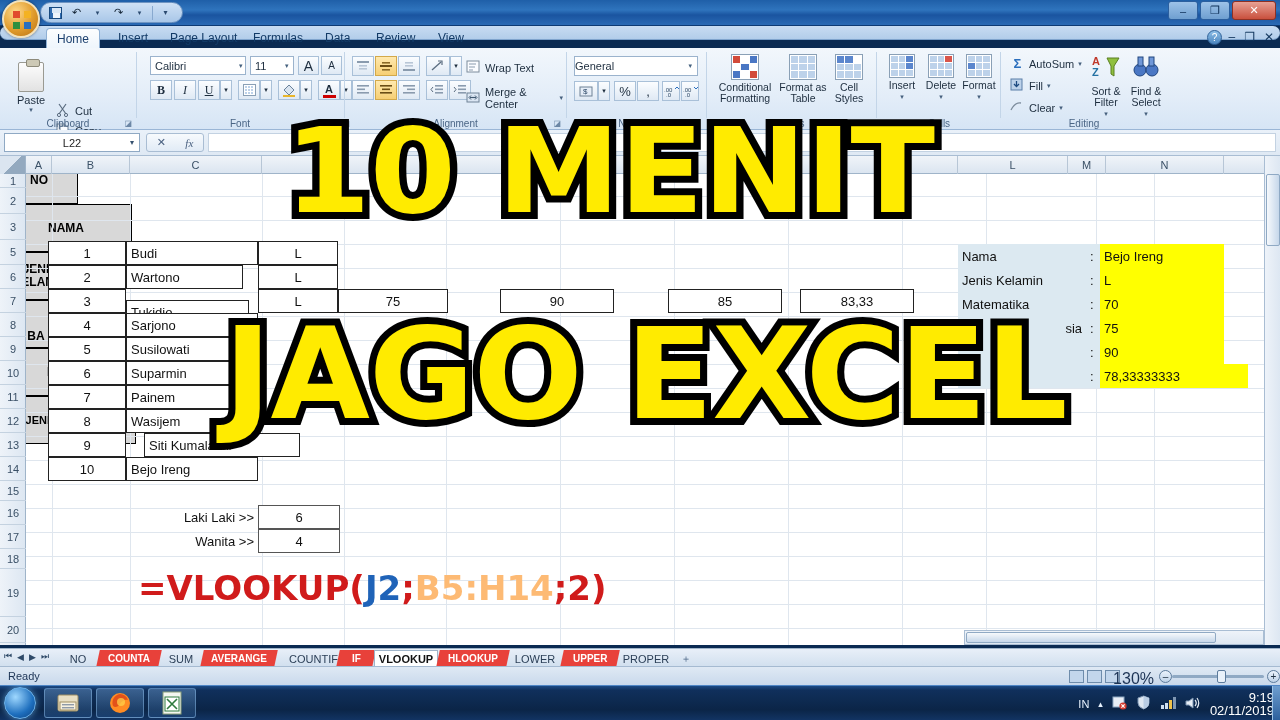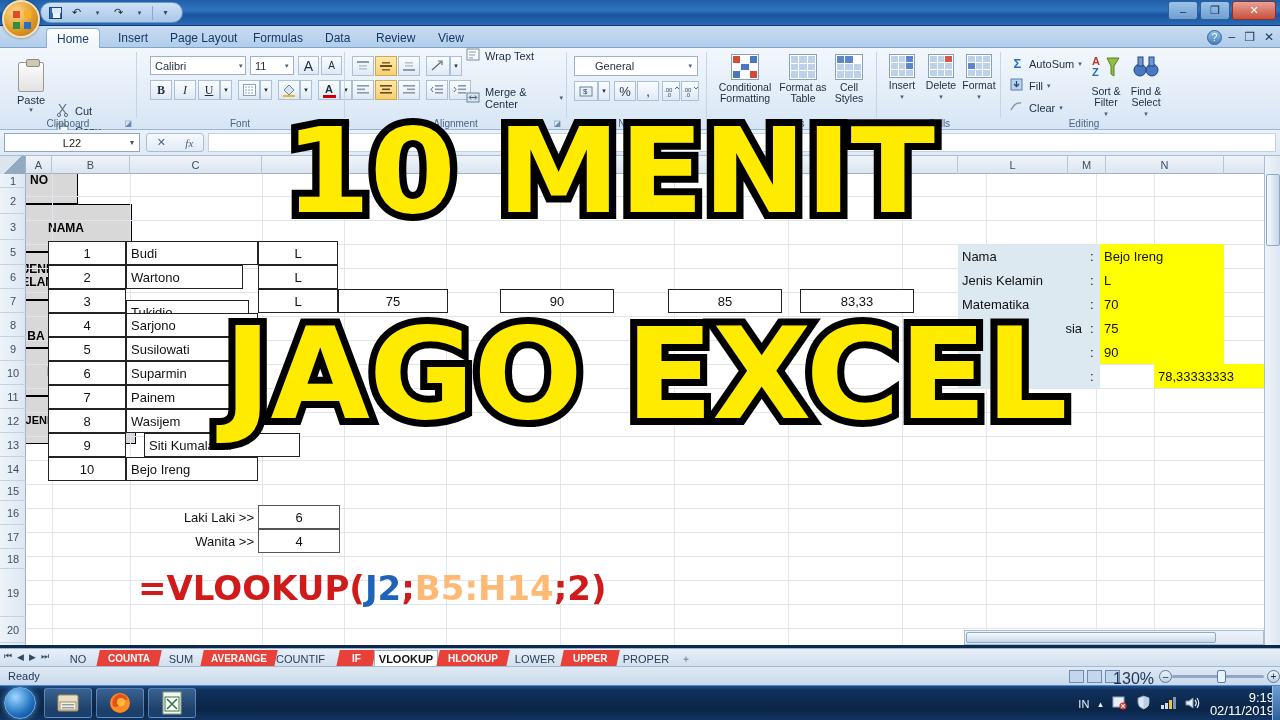--- a/index.html
+++ b/index.html
@@ -45,23 +45,24 @@
     position:absolute; left: 2px; top: 0px; width: 38px; height: 38px; border-radius: 50%;
     background: radial-gradient(circle at 35% 30%, #ffd98a, #e09b2c 55%, #b56f12 100%);
     border: 2px solid #f3e2bb; box-shadow: 0 0 3px rgba(0,0,0,.5);
     z-index: 6;
   }
   .orb-inner { position:absolute; left:9px; top:9px; width:18px; height:18px; }
   .orb-q { position:absolute; width:7px; height:7px; }
 
   
   .ribbon-tabs {
-    position:absolute; top: 26px; left:0; width: 1280px; height: 22px;
+    position:absolute; top: 26px; left:0; width: 1280px; height: 14px;
     background: linear-gradient(to bottom,#c8dcf2,#b2cdea);
     border-bottom: 1px solid #7fa4cd;
+    border-radius: 8px;
   }
   .tab {
     position: absolute; top: 2px; height: 20px; padding: 0 10px;
     font-size: 12px; color: #123a66; display:flex; align-items:center;
   }
   .tab.active {
     background: linear-gradient(to bottom,#fdfefe,#eef5fc);
     border: 1px solid #8fb0d4; border-bottom: none;
     border-radius: 4px 4px 0 0; color:#1b3f6d;
   }
@@ -90,21 +91,21 @@
                    border: 1px solid #9a9a92; border-radius: 2px; position:relative; margin-bottom:2px;}
   .clipboard-ico::before { content:""; position:absolute; left:7px; top:-4px; width:12px; height:6px;
                            background:#cdc9b6; border:1px solid #8d8a7a; border-radius:2px; }
 
   .fontbox { position:absolute; border:1px solid #9bb3cd; background:#fff; font-size:11px;
              display:flex; align-items:center; padding: 0 4px; color:#1d2d3e; }
   .fbtn { position:absolute; border:1px solid transparent; background: linear-gradient(to bottom,#fbfdff,#dfe9f4);
           border-color:#a9c0d8; display:flex; align-items:center; justify-content:center; font-size:12px; color:#1d2d3e; }
 
   .numbox { position:absolute; border:1px solid #9bb3cd; background:#fff; font-size:11px;
-            display:flex; align-items:center; padding:0 20px; color:#1d2d3e; }
+            display:flex; align-items:center; padding:0 0; color:#1d2d3e; }
 
   .bigbtn { position:absolute; display:flex; flex-direction:column; align-items:center;
             font-size: 10.5px; color:#1d2d3e; text-align:center; line-height: 11px; }
   .bigbtn .ic { width: 30px; height: 30px; margin-bottom: 2px; }
 
   
   .gridico { background: #fff; border:1px solid #8aa0b6; display:grid; grid-template-columns: repeat(3,1fr);
              grid-template-rows: repeat(3,1fr); gap:1px; padding:1px; }
   .gridico i { background:#bdd2ea; display:block; }
 
@@ -407,21 +408,21 @@
       </div>
       <div class="fbtn" style="left:101px;top:32px;width:22px;height:20px">
         <svg width="14" height="12" viewBox="0 0 14 12">
             <rect x="5" y="1" width="8" height="1.6" fill="#8a9bae"></rect>
             <rect x="5" y="4.5" width="8" height="1.6" fill="#8a9bae"></rect>
             <rect x="5" y="8" width="8" height="1.6" fill="#8a9bae"></rect>
             <path d="M1 3 L3 5.5 L1 8" stroke="#5b6d80" fill="none"></path>
           </svg>
       </div>
 
-      <div class="mini" style="position:absolute;left:118px;top:0">
+      <div class="mini" style="position:absolute;left:118px;top:12px">
         <span class="sqicon">
           <svg width="14" height="13" viewBox="0 0 14 13">
               <rect x="1" y="1" width="12" height="11" fill="#fafcff" stroke="#7c8c9c"></rect>
               <path d="M3 4 H10 M3 7 H9 M3 10 H7" stroke="#8a9bae" stroke-width="1"></path>
             </svg>
         </span>
         <span>Wrap Text</span>
       </div>
       <div class="mini" style="position:absolute;left:118px;top:38px">
         <span class="sqicon">
@@ -734,21 +735,21 @@
     <div class="cell r lblcell" style="left:958px;top:160px;width:128px;height:24px;font-size:13px">sia</div>
     <div class="cell lblcell" style="left:1086px;top:160px;width:14px;height:24px">:</div>
     <div class="cell yellowcell" style="left:1100px;top:160px;width:124px;height:24px">75</div>
 
     <div class="cell lblcell" style="left:958px;top:184px;width:128px;height:24px;font-size:13px"></div>
     <div class="cell lblcell" style="left:1086px;top:184px;width:14px;height:24px">:</div>
     <div class="cell yellowcell" style="left:1100px;top:184px;width:124px;height:24px">90</div>
 
     <div class="cell lblcell" style="left:958px;top:208px;width:128px;height:24px;font-size:13px"></div>
     <div class="cell lblcell" style="left:1086px;top:208px;width:14px;height:24px">:</div>
-    <div class="cell yellowcell" style="left:1154px;top:208px;width:124px;height:24px;font-size:13px">78,33333333</div>
+    <div class="cell yellowcell" style="left:1100px;top:208px;width:148px;height:24px;font-size:13px">78,33333333</div>
 
     <div class="colhdr">
       <div class="corner"></div>
       <div class="colcell" style="left:26px;width:26px">A</div>
       <div class="colcell" style="left:52px;width:78px">B</div>
       <div class="colcell" style="left:130px;width:132px">C</div>
       <div class="colcell" style="left:262px;width:82px"></div>
       <div class="colcell" style="left:344px;width:102px"></div>
       <div class="colcell" style="left:446px;width:114px"></div>
       <div class="colcell" style="left:560px;width:114px"></div>
@@ -805,21 +806,21 @@
       <span>⏭</span>
     </div>
     <div class="stab" style="left:58px;width:40px">NO</div>
     <div class="stab red" style="left:98px;width:62px">
         <span>COUNTA</span>
       </div>
     <div class="stab" style="left:160px;width:42px">SUM</div>
     <div class="stab red" style="left:202px;width:74px">
         <span>AVERANGE</span>
       </div>
-    <div class="stab" style="left:276px;width:49px">COUNTIF</div>
+    <div class="stab" style="left:289px;width:49px">COUNTIF</div>
     <div class="stab red" style="left:338px;width:36px">
         <span>IF</span>
       </div>
     <div class="stab active" style="left:374px;width:64px">VLOOKUP</div>
     <div class="stab red" style="left:438px;width:70px">
         <span>HLOOKUP</span>
       </div>
     <div class="stab" style="left:508px;width:54px">LOWER</div>
     <div class="stab red" style="left:562px;width:56px">
         <span>UPPER</span>

